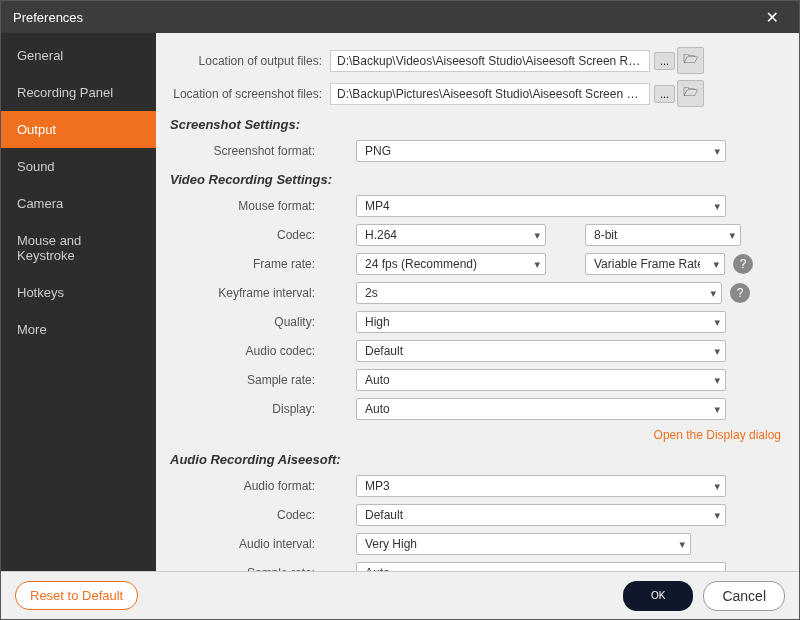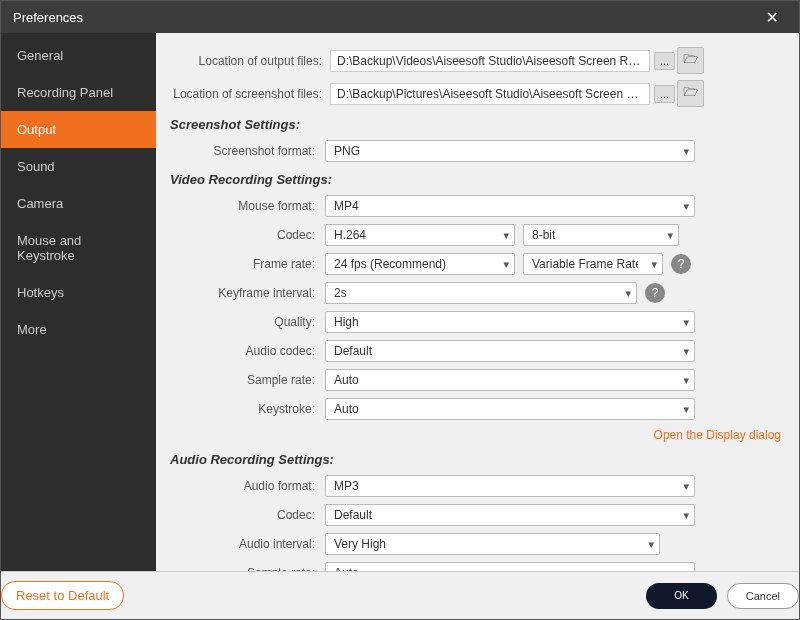--- a/index.html
+++ b/index.html
@@ -24,39 +24,39 @@
     .location-value { flex: 1; background: #fff; border: 1px solid #ccc; padding: 3px 6px; font-size: 12px; color: #333; overflow: hidden; text-overflow: ellipsis; white-space: nowrap; max-width: 320px; }
     .location-btns { display: flex; align-items: center; margin-left: 4px; gap: 2px; }
     .loc-btn { background: #ddd; border: 1px solid #bbb; padding: 2px 5px; cursor: pointer; font-size: 11px; border-radius: 2px; }
     .folder-btn { background: #ddd; border: 1px solid #bbb; padding: 2px 5px; cursor: pointer; font-size: 12px; border-radius: 2px; }
 
     .section-title { font-size: 13px; font-weight: bold; color: #333; margin: 10px 0 8px 0; font-style: italic; }
 
     .settings-row { display: flex; align-items: center; margin-bottom: 7px; }
     .settings-label { text-align: right; min-width: 155px; color: #555; font-size: 12px; padding-right: 10px; flex-shrink: 0; }
 
-    .select-box { background: #fff; border: 1px solid #bbb; border-radius: 2px; padding: 3px 24px 3px 8px; font-size: 12px; color: #333; cursor: pointer; appearance: none; -webkit-appearance: none; position: relative; min-width: 100px; }
+    .select-box { background: #fff; border: 1px solid #bbb; border-radius: 2px; padding: 3px 24px 3px 8px; font-size: 12px; color: #333; cursor: pointer; appearance: none; -webkit-appearance: none; position: relative; min-width: 100px; margin-left: 31px; }
     .select-wrapper { position: relative; display: inline-block; }
     .select-wrapper::after { content: '▾'; position: absolute; right: 6px; top: 50%; transform: translateY(-50%); pointer-events: none; color: #555; font-size: 11px; }
     .select-wrapper select { width: 100%; border: 1px solid #bbb; border-radius: 2px; padding: 3px 24px 3px 8px; font-size: 12px; color: #333; cursor: pointer; appearance: none; -webkit-appearance: none; background: #fff; }
 
     .select-full { width: 370px; }
 
     .help-btn { width: 20px; height: 20px; border-radius: 50%; background: #888; color: #fff; border: none; cursor: pointer; font-size: 12px; display: flex; align-items: center; justify-content: center; margin-left: 4px; flex-shrink: 0; }
 
     .codec-row { display: flex; align-items: center; gap: 4px; }
 
     .link-row { text-align: right; margin-bottom: 6px; margin-top: 2px; }
     .orange-link { color: #f07020; font-size: 12px; cursor: pointer; text-decoration: none; }
 
-    .footer { background: #f0f0f0; border-top: 1px solid #ccc; padding: 8px 0; display: flex; align-items: center; justify-content: space-between; flex-shrink: 0; height: 48px; }
+    .footer { background: #f0f0f0; border-top: 1px solid #ccc; padding: 8px 14px; display: flex; align-items: center; justify-content: space-between; flex-shrink: 0; height: 48px; }
     .reset-btn { background: #fff; border: 1px solid #f07020; color: #f07020; padding: 6px 14px; border-radius: 14px; cursor: pointer; font-size: 13px; }
     .footer-right { display: flex; gap: 10px; }
     .ok-btn { background: #0f172a; border: none; color: #fff; padding: 6px 28px; border-radius: 14px; cursor: pointer; font-size: 10px; }
-    .cancel-btn { background: #fff; border: 1px solid #999; color: #333; padding: 6px 18px; border-radius: 14px; cursor: pointer; font-size: 11px; }
+    .cancel-btn { background: #fff; border: 1px solid #999; color: #333; padding: 6px 18px; border-radius: 14px; cursor: pointer; font-size: 14px; }
 
     ::-webkit-scrollbar { width: 8px; }
     ::-webkit-scrollbar-track { background: #e0e0e0; }
     ::-webkit-scrollbar-thumb { background: #aaa; border-radius: 4px; }
   </style>
 </head>
 <body>
 
 <div class="window">
 
@@ -148,21 +148,21 @@
             </select>
           </div>
           <button class="help-btn">?</button>
         </div>
       </div>
 
       <div class="settings-row">
         <span class="settings-label">Keyframe interval:</span>
         <div class="codec-row">
           <div class="select-wrapper">
-            <select class="select-box" style="width:312px;">
+            <select class="select-box" style="width:366px;">
               <option>2s</option>
             </select>
           </div>
           <button class="help-btn">?</button>
         </div>
       </div>
 
       <div class="settings-row">
         <span class="settings-label">Quality:</span>
         <div class="select-wrapper">
@@ -184,33 +184,33 @@
       <div class="settings-row">
         <span class="settings-label">Sample rate:</span>
         <div class="select-wrapper">
           <select class="select-box" style="width:370px;">
             <option>Auto</option>
           </select>
         </div>
       </div>
 
       <div class="settings-row">
-        <span class="settings-label">Keystroke:</span>
+        <span class="settings-label">Display:</span>
         <div class="select-wrapper">
           <select class="select-box" style="width:370px;">
             <option>Auto</option>
           </select>
         </div>
       </div>
 
       <div class="link-row">
         <a class="orange-link">Open the Display dialog</a>
       </div>
 
-      <div class="section-title">Audio Recording Settings:</div>
+      <div class="section-title">Audio Recording Aiseesoft:</div>
 
       <div class="settings-row">
         <span class="settings-label">Audio format:</span>
         <div class="select-wrapper">
           <select class="select-box" style="width:370px;">
             <option>MP3</option>
           </select>
         </div>
       </div>
 

